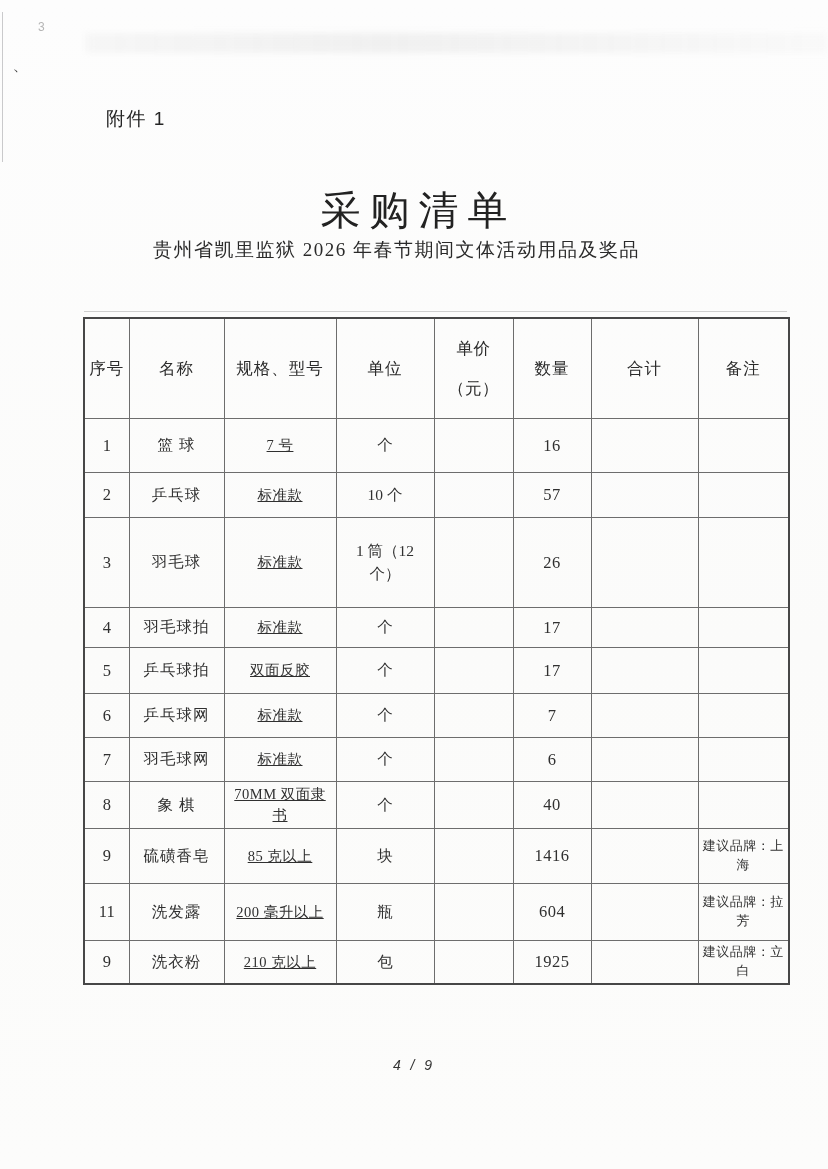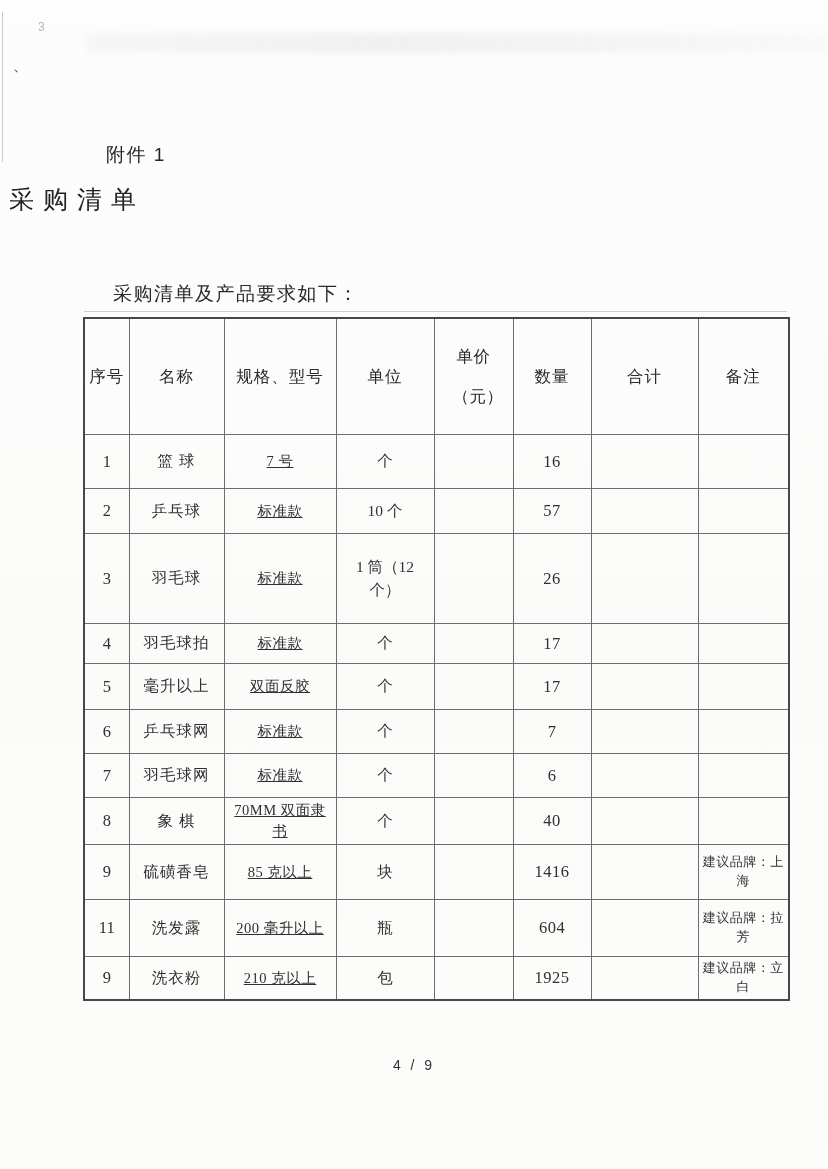--- a/index.html
+++ b/index.html
@@ -33,25 +33,25 @@
   }
   .edge-tick {
     position: absolute; left: 12px; top: 56px;
     font-size: 15px; color: #3c3c3c; transform: rotate(-8deg);
   }
   .attachment {
     position: absolute; left: 106px; top: 106px;
     font-family: "Liberation Sans", "DejaVu Sans", sans-serif;
     font-size: 19px; font-weight: 500; color: #252525;
     letter-spacing: 1.5px;
-    margin-top: 36px;
   }
   .title {
     position: absolute; left: 0; top: 183px; width: 100%;
-    font-size: 25px; font-weight: 400; color: #222;
+    text-align: center;
+    font-size: 40px; font-weight: 400; color: #222;
     letter-spacing: 9px; text-indent: 9px;
   }
   .subtitle {
     position: absolute; left: 153px; top: 237px;
     font-size: 19px; color: #2a2a2a; letter-spacing: 1.5px;
     white-space: nowrap;
   }
   .intro {
     position: absolute; left: 113px; top: 281px;
     font-size: 19px; color: #2a2a2a; letter-spacing: 1.5px;
@@ -73,51 +73,51 @@
     text-align: center;
     vertical-align: middle;
     font-weight: 400;
     color: #303030;
     padding: 2px 4px;
     overflow: hidden;
     line-height: 1.45;
   }
   .doc-table thead tr { height: 87px; }
   .doc-table th { font-size: 16.5px; letter-spacing: 1px; color: #2b2b2b; }
-  .doc-table th.th-price { line-height: 2.4; letter-spacing: 0.5px; padding: 18px; }
+  .doc-table th.th-price { line-height: 2.4; letter-spacing: 0.5px; padding: 10px; }
   .c-no    { font-size: 16.5px; }
   .c-name  { font-size: 15.5px; letter-spacing: 1px; }
   .c-spec  { font-size: 14.5px; letter-spacing: 0.5px; text-decoration: underline; }
   .c-unit  { font-size: 15.5px; }
   .c-price { font-size: 15px; }
   .c-qty   { font-size: 16.5px; letter-spacing: 0.5px; }
   .c-total { font-size: 15px; }
   .c-note  { font-size: 13px; padding: 2px 18px; line-height: 1.75; letter-spacing: 0.5px; }
   .pad10   { padding: 2px 10px; }
   .pad21   { padding: 2px 21px; }
   .footer {
     position: absolute; left: 0; top: 1057px; width: 100%;
     text-align: center;
     font-family: "Liberation Sans", "DejaVu Sans", sans-serif;
-    font-size: 14px; color: #333; letter-spacing: 3px;
+    font-size: 14px; color: #333; letter-spacing: 3px; font-style: italic;
   }
 </style>
 </head>
 <body>
 
 <div class="page">
 
   <div class="smudge-band"></div>
   <div class="edge-line"></div>
   <div class="corner-digit">3</div>
   <div class="edge-tick">、</div>
 
   <div class="attachment">附件 1</div>
   <h1 class="title">采购清单</h1>
-  <p class="intro">采购清单及产品要求如下：</p>
+  <p class="subtitle">贵州省凯里监狱 2026 年春节期间文体活动用品及奖品</p>
 
   <div class="table-topline"></div>
 
   <table class="doc-table">
     <colgroup>
       <col style="width:45px">
         <col style="width:95px">
         <col style="width:112px">
         <col style="width:98px">
       <col style="width:79px">
@@ -173,21 +173,21 @@
         <td class="c-name">羽毛球拍</td>
         <td class="c-spec">标准款</td>
         <td class="c-unit">个</td>
         <td class="c-price"></td>
         <td class="c-qty">17</td>
         <td class="c-total"></td>
         <td class="c-note"></td>
       </tr>
       <tr style="height:46px">
         <td class="c-no">5</td>
-        <td class="c-name">毫升以上</td>
+        <td class="c-name">乒乓球拍</td>
         <td class="c-spec">双面反胶</td>
         <td class="c-unit">个</td>
         <td class="c-price"></td>
         <td class="c-qty">17</td>
         <td class="c-total"></td>
         <td class="c-note"></td>
       </tr>
       <tr style="height:44px">
         <td class="c-no">6</td>
         <td class="c-name">乒乓球网</td>

